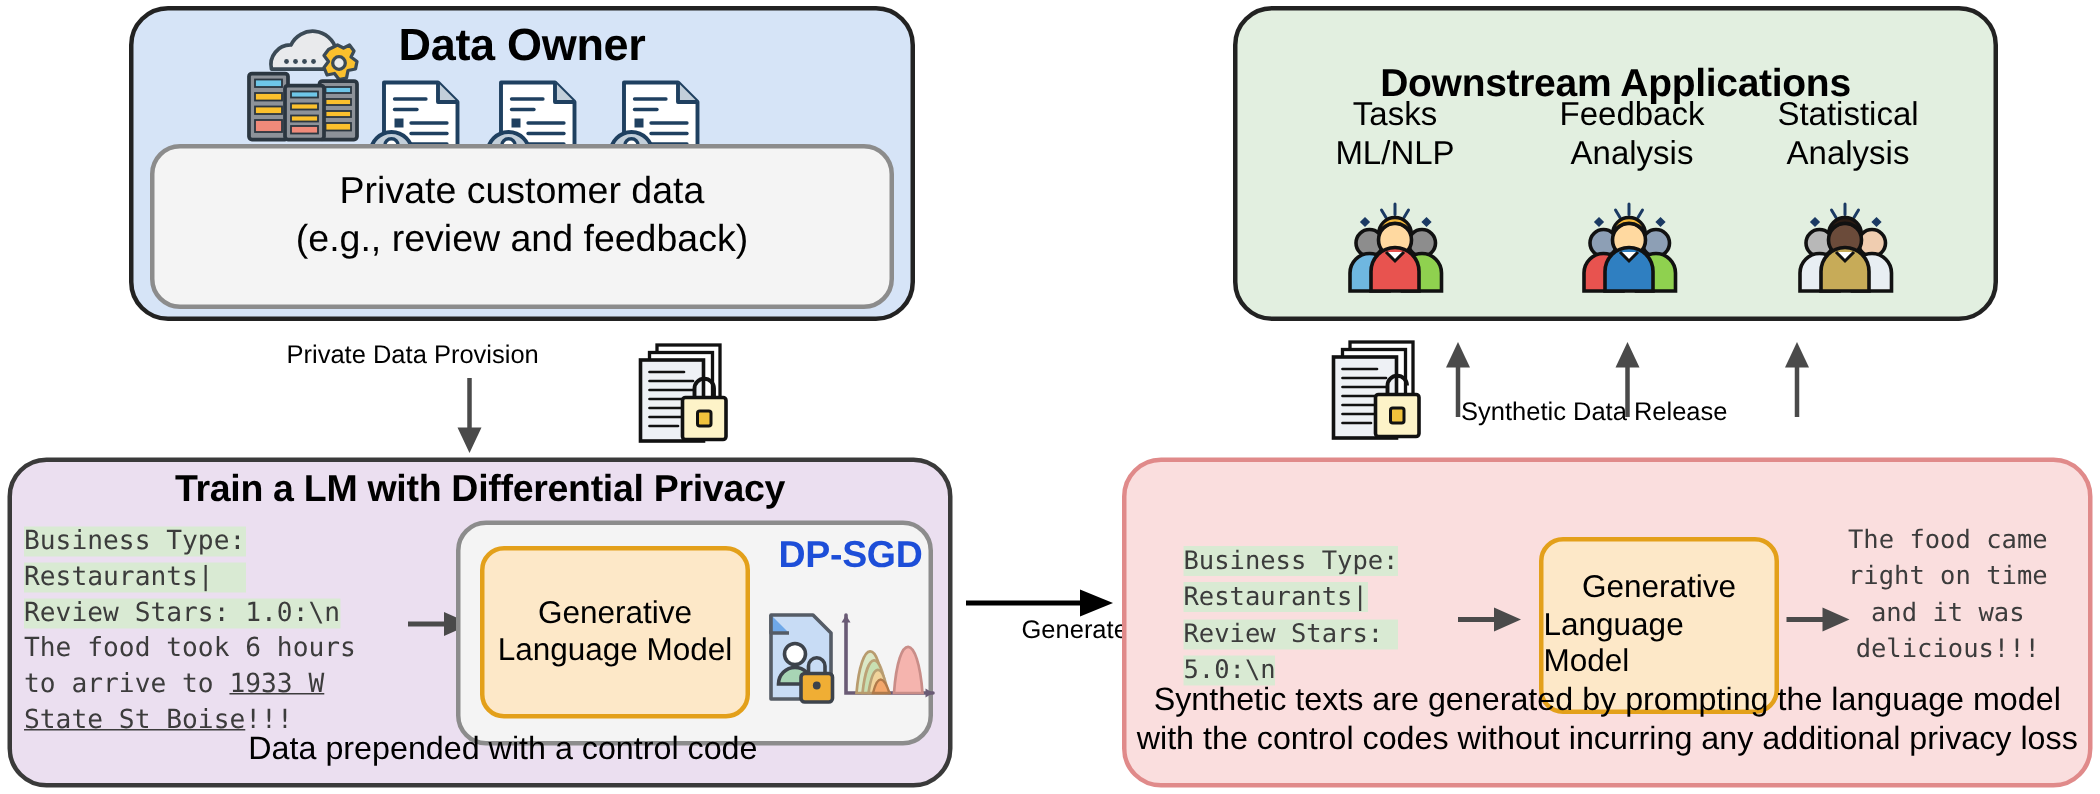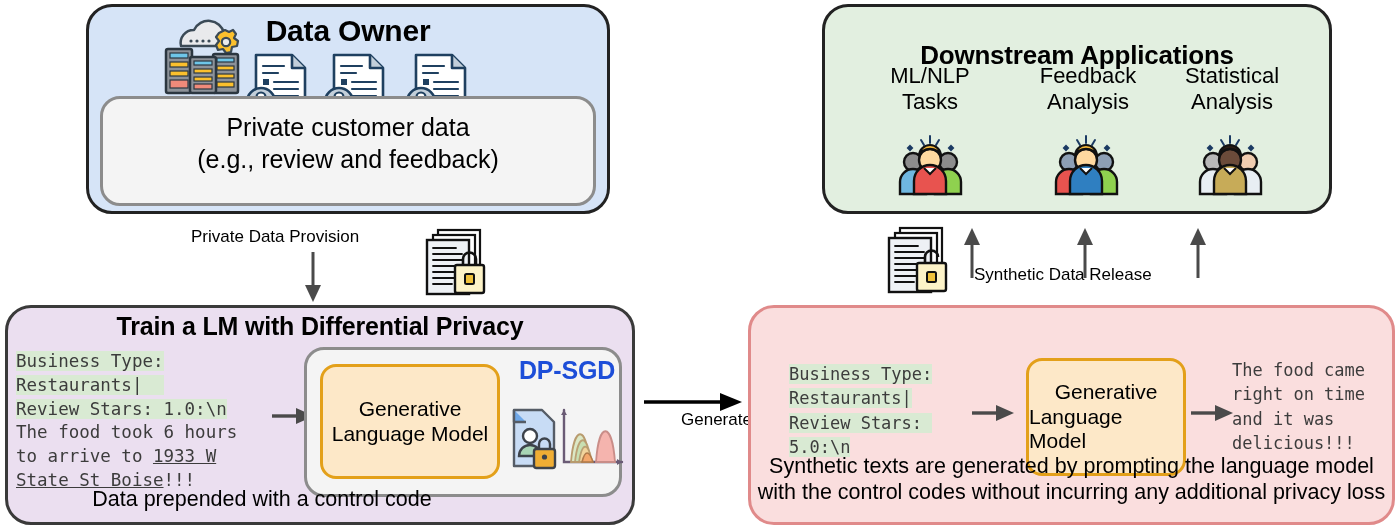--- a/index.html
+++ b/index.html
@@ -41,29 +41,29 @@
   #app-0{left:860px;top:63px;}
   #app-1{left:1018px;top:63px;}
   #app-2{left:1162px;top:63px;}
 
   .flow-label{position:absolute;font-size:17px;white-space:nowrap;}
   #private-provision-label{left:191px;top:227px;}
   #synthetic-release-label{left:974px;top:265px;}
   #generate-label{left:634px;top:410px;margin-left:47px;}
 
   .caption{position:absolute;text-align:center;font-size:21.5px;line-height:1.2;}
-  #train-caption{left:5px;top:487px;width:500px;text-align:center;padding-left:14px;box-sizing:border-box;}
+  #train-caption{left:5px;top:487px;width:500px;text-align:right;padding-left:14px;box-sizing:border-box;}
   #gen-caption{left:748px;top:454px;width:647px;}
 
   
   .code{position:absolute;font-family:"DejaVu Sans Mono", monospace;
         white-space:pre;color:#3c3c3c;}
   #train-code{left:16px;top:350px;font-size:17.5px;line-height:1.36;}
   #gen-code-in{left:789px;top:362px;font-size:17px;line-height:1.44;}
-  #gen-code-out{left:1232px;top:358px;font-size:17px;line-height:1.44;}
+  #gen-code-out{left:1232px;top:348px;font-size:17px;line-height:1.44;text-align:center;}
   .hl{background:#d9ead3;}
   .ul{text-decoration:underline;}
 
   
   svg.arrowsvg{position:absolute;overflow:visible;}
 
   
   .icon{position:absolute;}
 </style>
 </head>
@@ -172,22 +172,22 @@
   <div class="inner-card" id="private-data-card"></div>
   <div class="abs" id="private-data-text">
     <div>Private customer data</div>
     <div>(e.g., review and feedback)</div>
   </div>
 
   <div class="panel" id="downstream-panel"></div>
   <div class="title-bold abs" id="downstream-title">Downstream Applications</div>
 
   <div class="app-label" id="app-0">
+    <div>Tasks</div>
     <div>ML/NLP</div>
-    <div>Tasks</div>
   </div>
   <div class="app-label" id="app-1">
     <div>Feedback</div>
     <div>Analysis</div>
   </div>
   <div class="app-label" id="app-2">
     <div>Statistical</div>
     <div>Analysis</div>
   </div>
 

